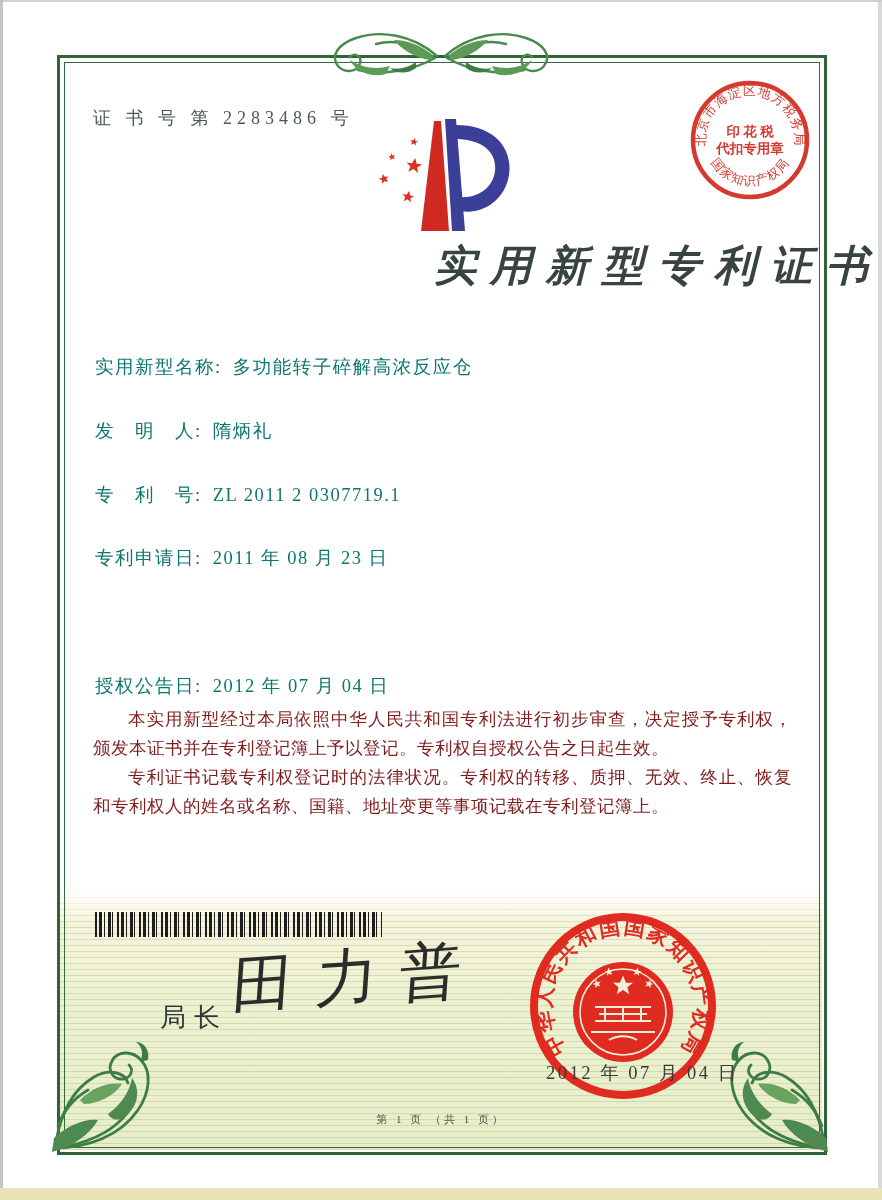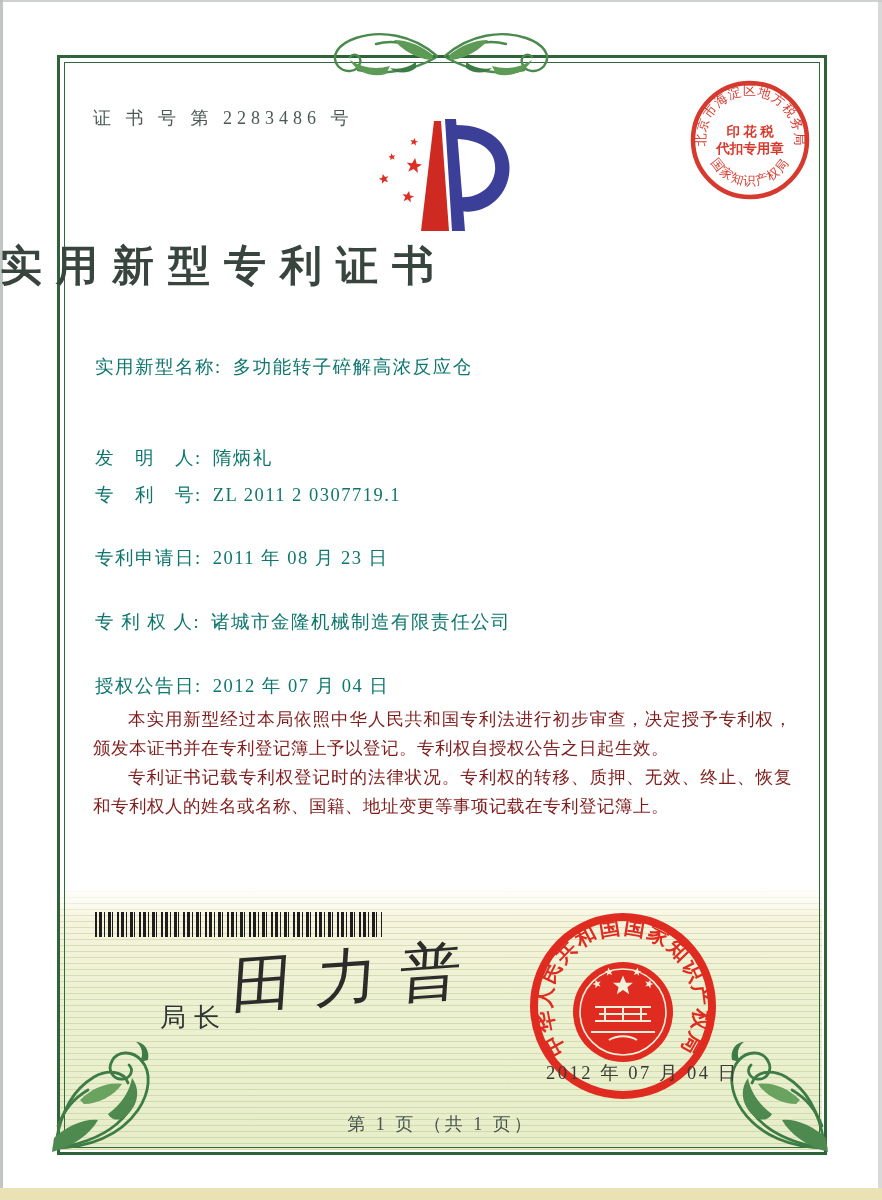--- a/index.html
+++ b/index.html
@@ -17,32 +17,32 @@
        repeating-linear-gradient(0deg, rgba(150,176,96,.30) 0 1px, rgba(0,0,0,0) 1px 6px),
        linear-gradient(180deg,#fcf8e8 0%,#f5f3dc 16%,#edf1d3 42%,#e7edc9 100%);
   }
   .guilloche::before{content:"";position:absolute;left:0;top:0;width:100%;height:34px;
      background:linear-gradient(180deg,#ffffff 0%,rgba(255,255,255,0) 100%);}
   
   .frame{left:57px;top:55px;width:764px;height:1094px;border:3px solid #2f633a;}
   .frame::after{content:"";position:absolute;inset:4px;border:1px solid #34673e;}
   
   .certno{left:93px;top:106px;font-size:18px;letter-spacing:5px;color:#4b5a55;}
-  .title{left:0;top:238px;width:882px;text-align:left;font-size:42px;font-weight:bold;
-         letter-spacing:14px;color:#38453f;}
+  .title{left:0;top:238px;width:882px;text-align:right;font-size:42px;font-weight:bold;
+         letter-spacing:14px;color:#38453f;font-style:italic;}
   .field{left:95px;font-size:18.5px;color:#0f766e;letter-spacing:1.5px;white-space:nowrap;}
   .field .fv{margin-left:11px;}
   .paras{left:93px;top:705px;width:699px;font-size:17.5px;line-height:29px;
          text-align:justify;color:#7f1d1d;}
   .paras p{margin:0;text-indent:2em;letter-spacing:.5px;}
   .sig-title{left:160px;top:1000px;font-size:26px;letter-spacing:8px;color:#2e3734;}
   .sig-name{left:232px;top:944px;font-size:62px;color:#1c1c1c;letter-spacing:22px;
             transform:rotate(-4deg) skewX(-8deg);transform-origin:left center;opacity:.92;}
   .seal-date{left:546px;top:1060px;font-size:18.5px;letter-spacing:2.5px;color:#3b3b35;z-index:6;}
-  .footer{left:0;top:1112px;width:882px;text-align:center;font-size:18px;
+  .footer{left:0;top:1112px;width:882px;text-align:center;font-size:11px;
           letter-spacing:3px;color:#4a554f;}
   
   .barcode{left:95px;top:912px;width:287px;height:25px;
      background:repeating-linear-gradient(90deg,
        #1d1d1d 0 2px, rgba(0,0,0,0) 2px 4px,
        #1d1d1d 4px 7px, rgba(0,0,0,0) 7px 9px,
        #1d1d1d 9px 10px, rgba(0,0,0,0) 10px 13px,
        #1d1d1d 13px 16px, rgba(0,0,0,0) 16px 17px,
        #1d1d1d 17px 18px, rgba(0,0,0,0) 18px 22px);}
   svg text{font-family:"Liberation Serif","DejaVu Serif",serif;} .z4{z-index:4;} .z3{z-index:3;} .z2{z-index:2;}
@@ -157,31 +157,28 @@
     </text>
     <text x="62" y="58" text-anchor="middle" font-size="13.5" fill="#d6392e" font-weight="bold">印 花 税</text>
     <text x="62" y="75" text-anchor="middle" font-size="13.5" fill="#d6392e" font-weight="bold">代扣专用章</text>
   </svg>
 
   <div class="abs title">实用新型专利证书</div>
 
   <div class="abs field" style="top:354px;">
     <span>实用新型名称:</span><span class="fv">多功能转子碎解高浓反应仓</span>
   </div>
-  <div class="abs field" style="top:418px;margin-top:27px;">
+  <div class="abs field" style="top:418px;">
     <span>发　明　人:</span><span class="fv">隋炳礼</span>
   </div>
   <div class="abs field" style="top:482px;">
     <span>专　利　号:</span><span class="fv">ZL 2011 2 0307719.1</span>
   </div>
   <div class="abs field" style="top:545px;">
     <span>专利申请日:</span><span class="fv">2011 年 08 月 23 日</span>
-  </div>
-  <div class="abs field" style="top:609px;">
-    <span>专 利 权 人:</span><span class="fv">诸城市金隆机械制造有限责任公司</span>
   </div>
   <div class="abs field" style="top:673px;text-align:center;">
     <span>授权公告日:</span><span class="fv">2012 年 07 月 04 日</span>
   </div>
 
   <div class="abs paras">
     <p>本实用新型经过本局依照中华人民共和国专利法进行初步审查，决定授予专利权，颁发本证书并在专利登记簿上予以登记。专利权自授权公告之日起生效。</p>
     <p>专利证书记载专利权登记时的法律状况。专利权的转移、质押、无效、终止、恢复和专利权人的姓名或名称、国籍、地址变更等事项记载在专利登记簿上。</p>
   </div>
 

